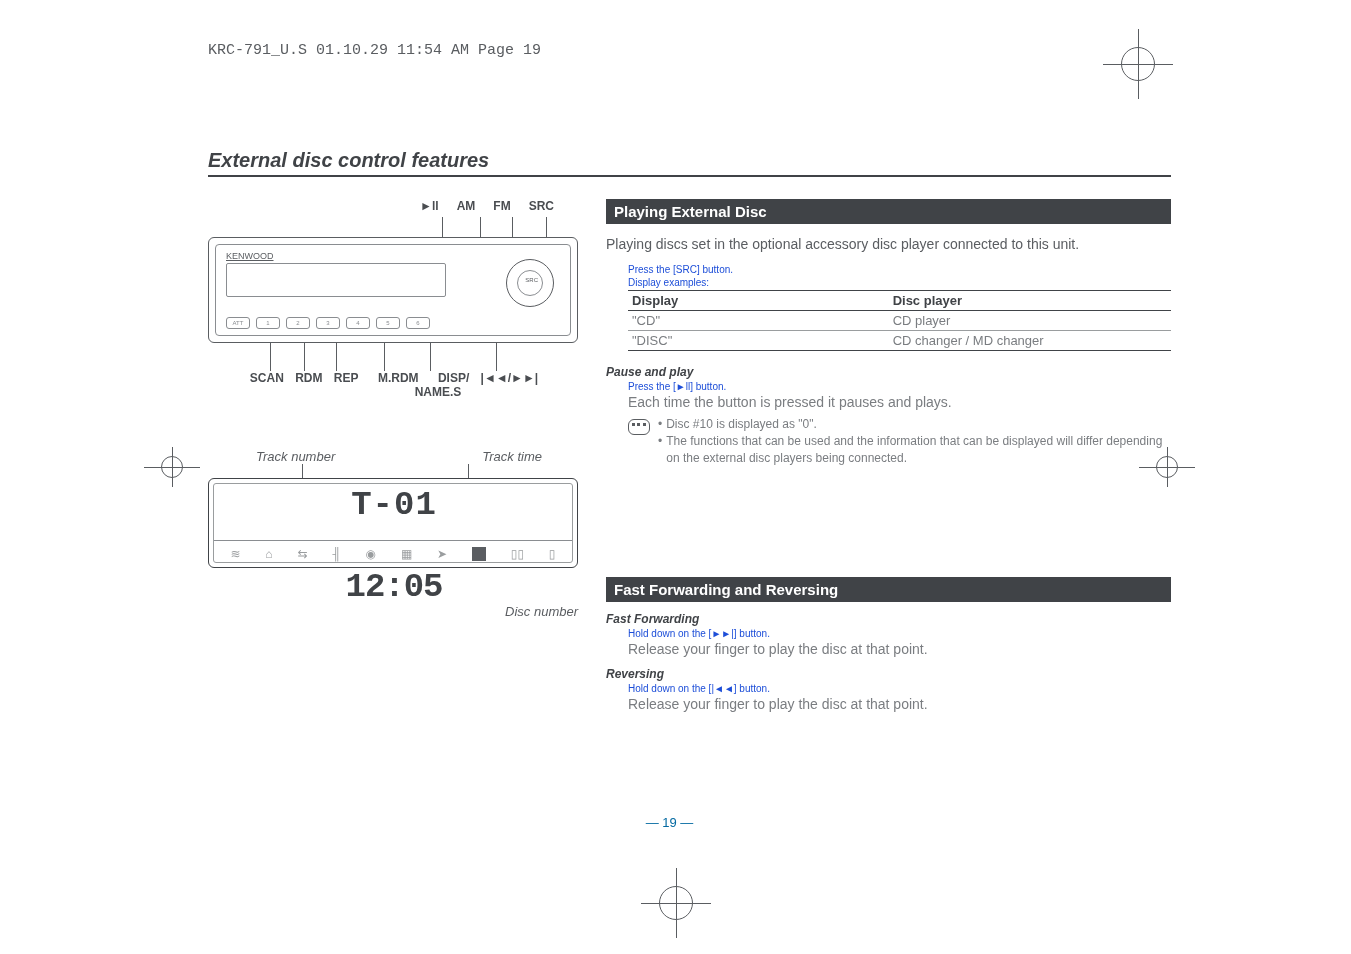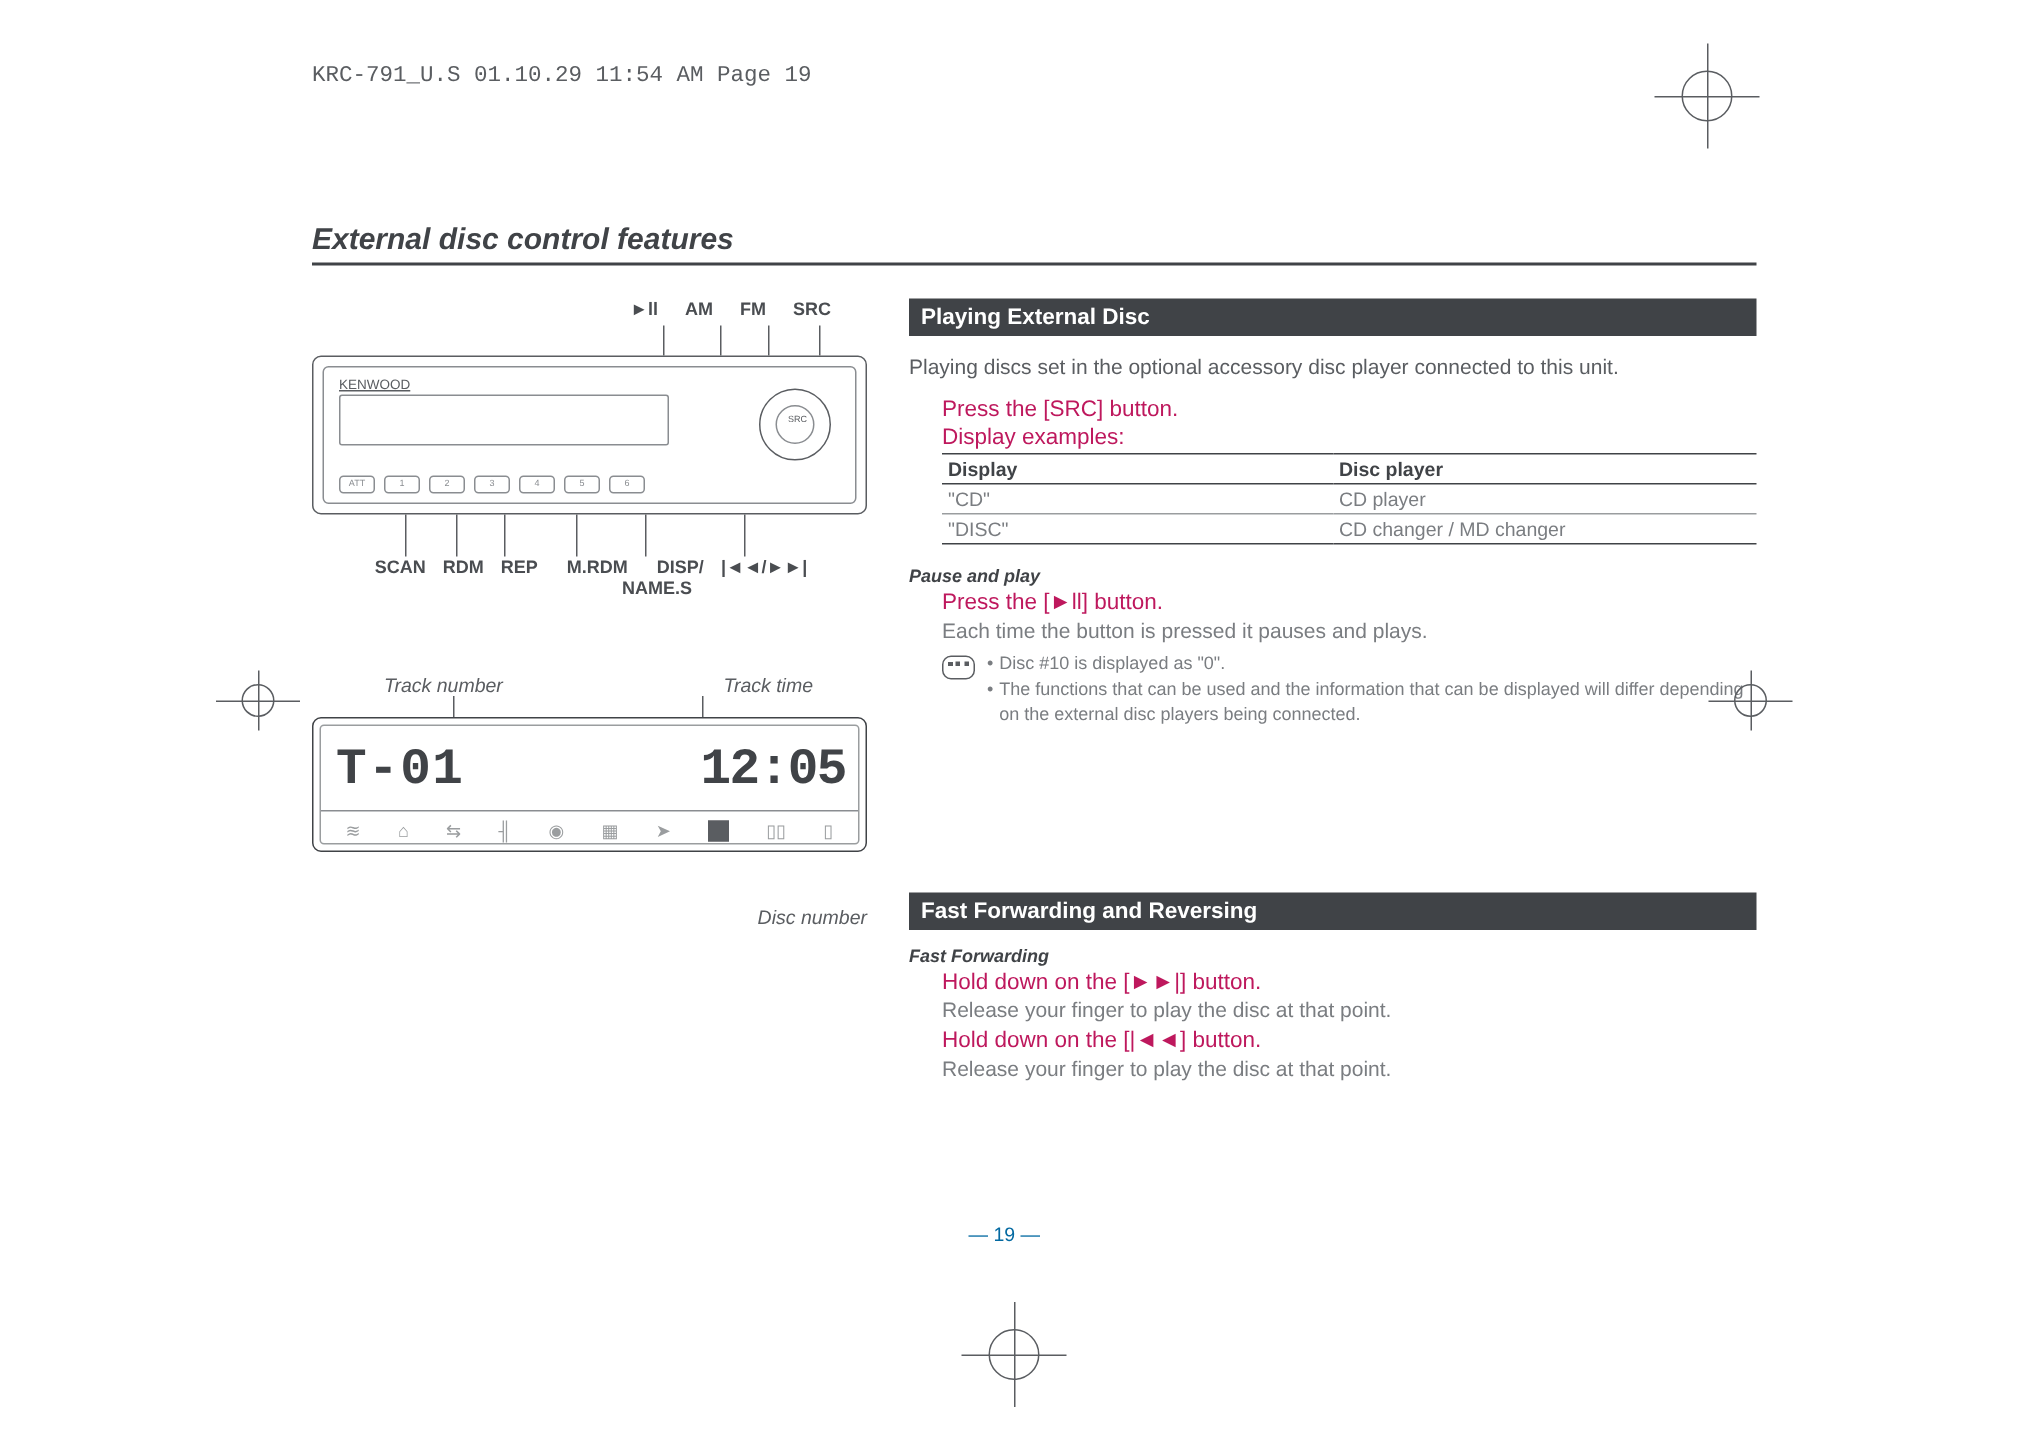--- a/index.html
+++ b/index.html
@@ -228,20 +228,21 @@
     height: 100%;
     border-radius: 3px;
     position: relative;
   }
   .lcd-main {
     display: flex;
     align-items: center;
     height: 56px;
     padding: 4px 8px 0 10px;
     gap: 24px;
+    flex-direction: column;
   }
   .lcd-text {
     font-family: "Courier New", monospace;
     font-weight: bold;
     font-size: 34px;
     color: #404347;
     letter-spacing: 1px;
     line-height: 1;
     white-space: nowrap;
   }
@@ -292,22 +293,22 @@
   .body-text {
     font-size: 14px;
     color: #5a5d61;
     line-height: 1.45;
     margin-bottom: 10px;
   }
   .indent {
     padding-left: 22px;
   }
   .step {
-    font-size: 15px;
-    color: #be185d;
+    font-size: 10px;
+    color: #1d4ed8;
     margin-bottom: 2px;
   }
   .sub {
     font-size: 14px;
     color: #7a7d81;
     margin-bottom: 4px;
   }
 
   .disp-table {
     width: 100%;
@@ -560,20 +561,21 @@
       </div>
 
       <div class="spacer-sections"></div>
 
       <div class="section-header">Fast Forwarding and Reversing</div>
       <div class="subhead">Fast Forwarding</div>
       <div class="indent">
         <div class="step">Hold down on the [►►|] button.</div>
         <div class="sub">Release your finger to play the disc at that point.</div>
       </div>
+      <div class="subhead" style="margin-top:10px">Reversing</div>
       <div class="indent">
         <div class="step">Hold down on the [|◄◄] button.</div>
         <div class="sub">Release your finger to play the disc at that point.</div>
       </div>
     </div>
   </div>
 
   <div class="reg-side lft">
       <div class="circ"></div>
     </div>

